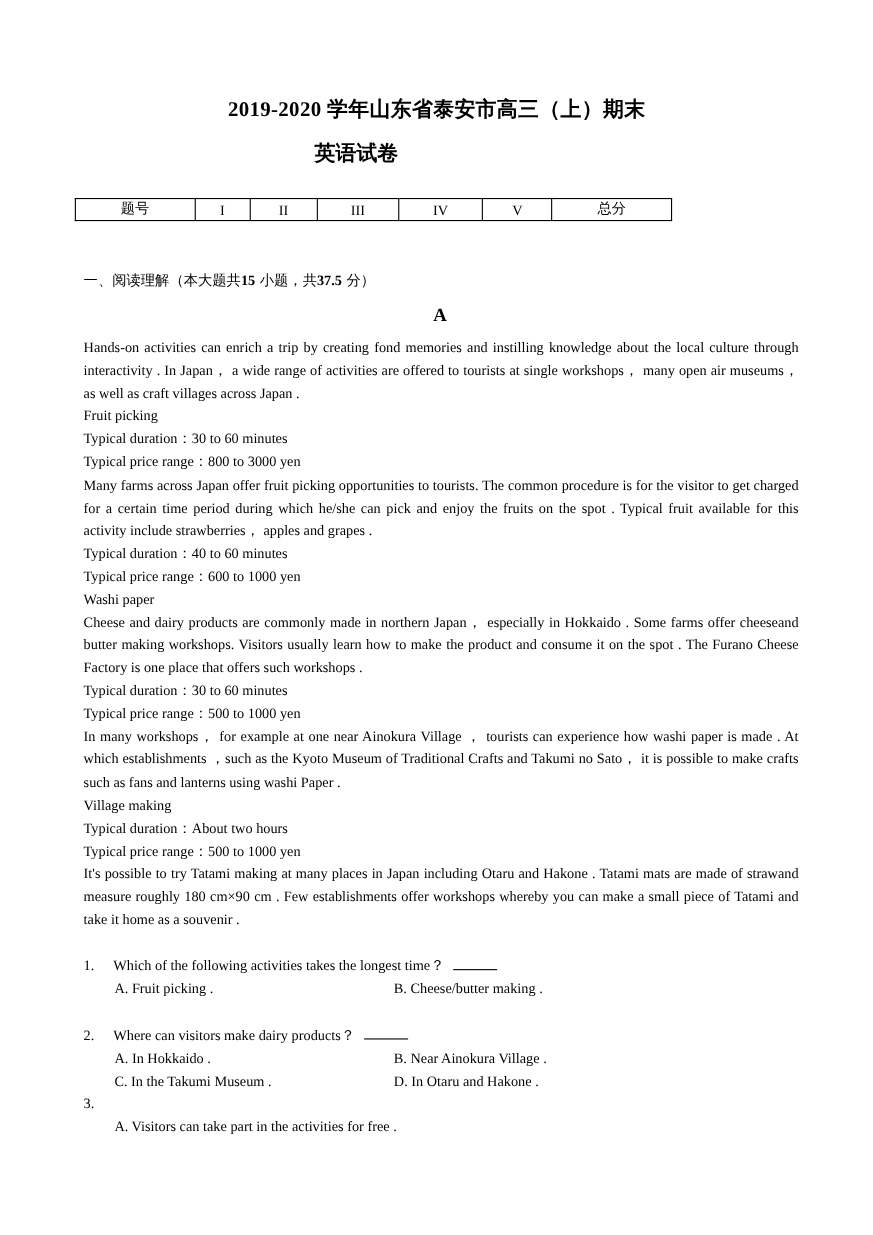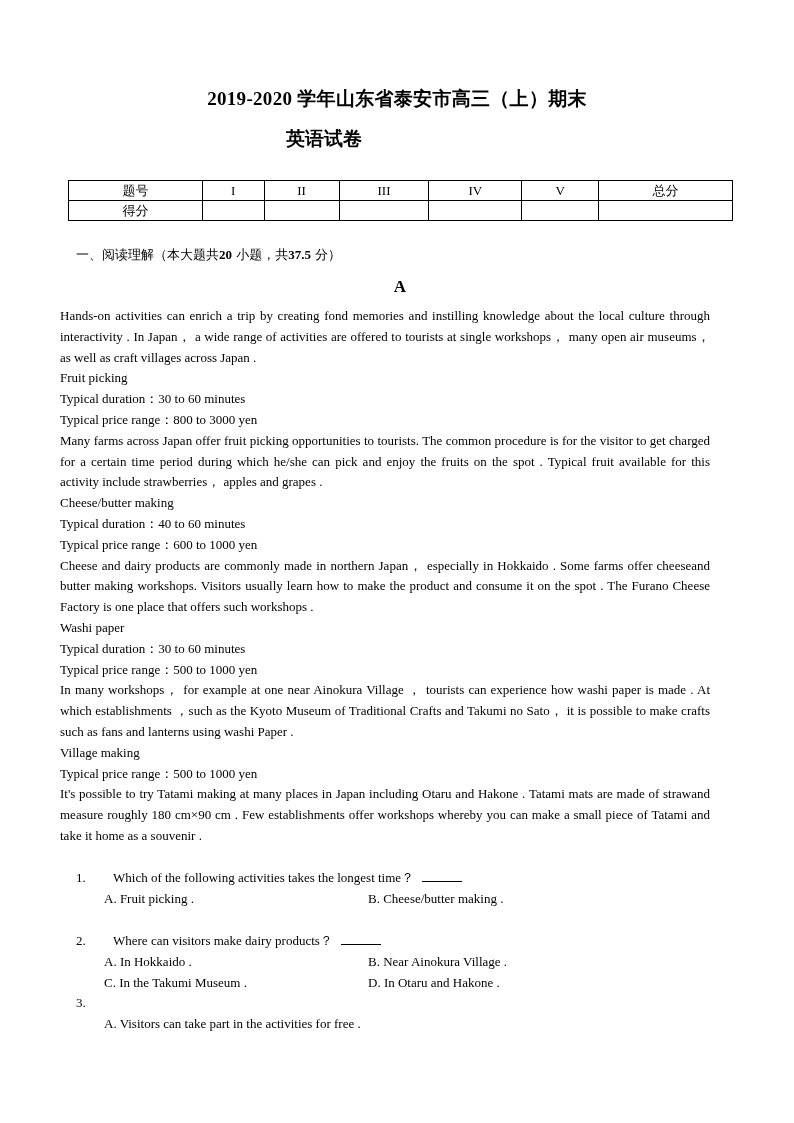--- a/index.html
+++ b/index.html
@@ -31,21 +31,21 @@
       width: 648px;
       top: 126px;
       text-align: center;
       font-weight: bold;
       font-size: 19px;
     }
     table.score {
       position: absolute;
       left: 68px;
       top: 180px;
-      width: 665px;
+      width: 543px;
       border-collapse: collapse;
       font-size: 13px;
       font-family: "Liberation Serif", "DejaVu Sans", serif;
     }
     table.score td {
       border: 1px solid #000;
       height: 19px;
       padding: 0;
       text-align: center;
       vertical-align: middle;
@@ -69,21 +69,21 @@
       position: absolute;
       left: 0;
       width: 800px;
       top: 277px;
       text-align: center;
       font-weight: bold;
       font-size: 17px;
     }
     .body-text {
       position: absolute;
-      left: 60px;
+      left: 76px;
       top: 306px;
       width: 650px;
       font-size: 13px;
       line-height: 20.8px;
     }
     .body-text p {
       margin: 0;
       text-align: justify;
     }
     .q-block {
@@ -97,33 +97,33 @@
       position: relative;
       height: 20.8px;
     }
     .q-num {
       position: absolute;
       left: 0;
       top: 0;
     }
     .q-text {
       position: absolute;
-      left: 37px;
+      left: 27px;
       top: 0;
     }
     .blank {
       display: inline-block;
       width: 40px;
       border-bottom: 1px solid #000;
       height: 12px;
       margin-left: 8px;
       vertical-align: baseline;
     }
     .opt-a { position: absolute; left: 28px; top: 0; }
-    .opt-b { position: absolute; left: 292px; top: 0; }
+    .opt-b { position: absolute; left: 282px; top: 0; }
   </style>
 </head>
 <body>
 
 <div class="page-title">2019-2020 学年山东省泰安市高三（上）期末</div>
 <div class="page-subtitle">英语试卷</div>
 
 <table class="score">
   <colgroup>
     <col style="width:134px">
@@ -137,55 +137,46 @@
   <tbody>
       <tr>
     <td class="cjk">题号</td>
     <td>I</td>
     <td>II</td>
     <td>III</td>
     <td>IV</td>
     <td>V</td>
     <td class="cjk">总分</td>
   </tr>
-  <tr>
-    <td class="cjk">得分</td>
-    <td></td>
-    <td></td>
-    <td></td>
-    <td></td>
-    <td></td>
-    <td></td>
-  </tr>
 </tbody>
   </table>
 
-<div class="section-heading"><span>一、阅读理解（本大题共</span><b>20</b> <span>小题，共</span><b>37.5</b> <span>分）</span></div>
+<div class="section-heading"><span>一、阅读理解（本大题共</span><b>15</b> <span>小题，共</span><b>37.5</b> <span>分）</span></div>
 
 <div class="passage-label">A</div>
 
 <div class="body-text">
   <p>Hands-on activities  can enrich a trip by creating fond memories and instilling  knowledge about the local culture through interactivity .  In Japan， a wide range of activities are offered to tourists at single workshops， many open air museums， as well as craft villages  across Japan .</p>
 
   <p>Fruit picking</p>
   <p>Typical duration：30 to 60 minutes</p>
   <p>Typical price range：800 to 3000 yen</p>
   <p>Many farms across Japan offer fruit picking opportunities to tourists.  The common procedure is  for the visitor  to get charged for a certain time period during which he/she can pick and enjoy  the fruits on the spot .  Typical fruit available  for this activity include strawberries， apples and grapes .</p>
 
-  <p>Cheese/butter making</p>
   <p>Typical duration：40 to 60 minutes</p>
   <p>Typical price range：600 to 1000 yen</p>
+  <p>Washi paper</p>
+
   <p>Cheese and dairy products are commonly made in northern Japan， especially  in Hokkaido .  Some farms offer cheeseand butter making  workshops.  Visitors  usually  learn  how to make the product and consume it  on the spot .  The Furano Cheese Factory is one place that offers such workshops .</p>
-
-  <p>Washi paper</p>
   <p>Typical duration：30 to 60 minutes</p>
   <p>Typical price range：500 to 1000 yen</p>
   <p>In many workshops， for example at one near Ainokura Village ， tourists can experience how washi paper is made .  At which establishments ，such as the Kyoto  Museum of  Traditional  Crafts and Takumi no Sato， it is possible to make crafts such as fans and lanterns using washi Paper .</p>
 
   <p>Village making</p>
+  <p>Typical duration：About two hours</p>
   <p>Typical price range：500 to 1000 yen</p>
   <p>It's possible to try Tatami making at many places in Japan including  Otaru and Hakone .  Tatami mats are made of strawand measure roughly 180 cm×90 cm .  Few establishments  offer workshops whereby you can make a small piece of Tatami and take it  home as a souvenir .</p>
 </div>
 
 <div class="q-block" style="top:868px;">
   <div class="q-line">
     <span class="q-num">1.</span>
     <span class="q-text"><span>Which of the following activities takes the longest time？</span><span class="blank"></span></span>
   </div>
   <div class="q-line">

